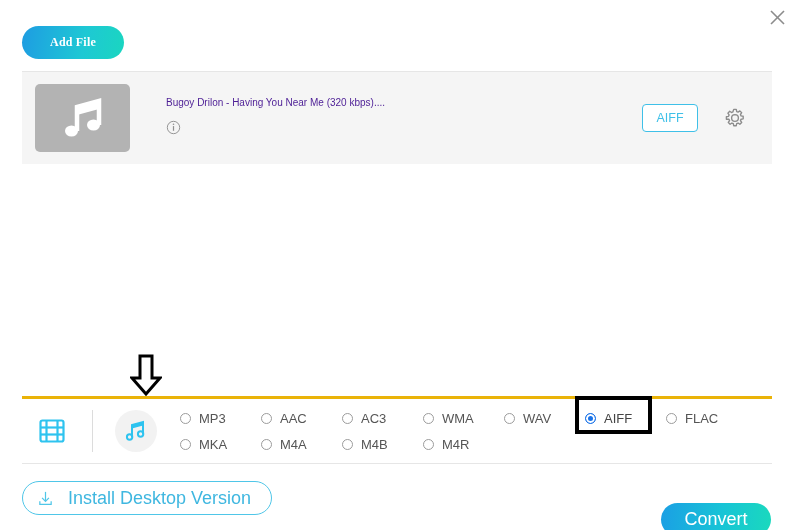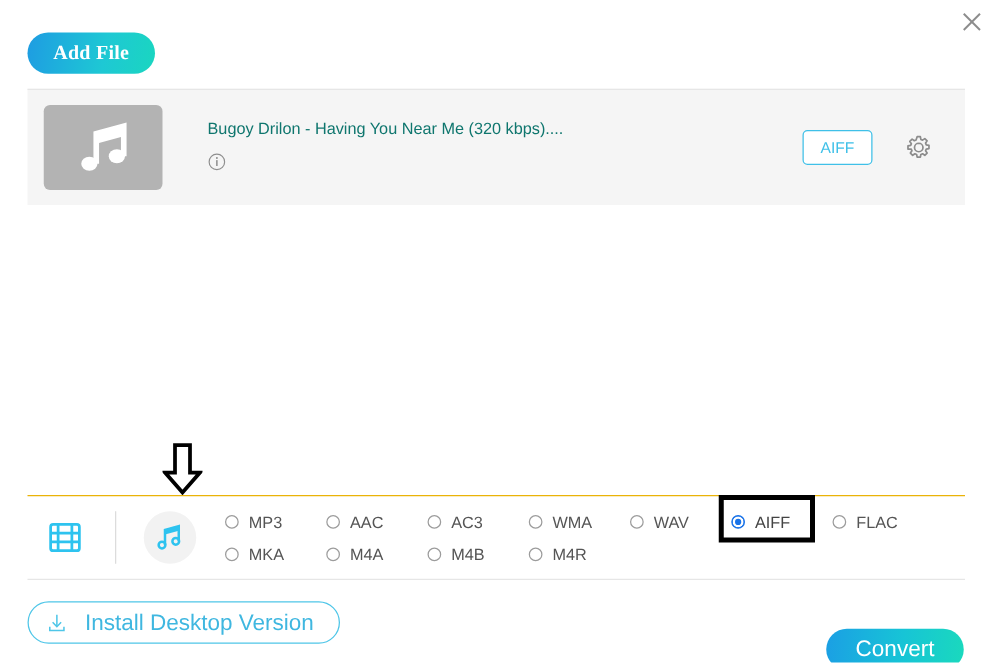--- a/index.html
+++ b/index.html
@@ -35,21 +35,21 @@
     top: 26px;
     left: 22px;
   }
   #addfile-btn {
     width: 102px;
     height: 33px;
     border-radius: 17px;
     background: linear-gradient(100deg, #1e9ce2 0%, #1ec8d4 60%, #1ad6c0 100%);
     border: none;
     color: #ffffff;
-    font-size: 16px;
+    font-size: 12px;
     font-weight: bold;
     font-family: "Liberation Serif", serif;
     cursor: pointer;
     letter-spacing: .2px;
   }
 
   
   #file-row {
     position: absolute;
     left: 22px;
@@ -72,22 +72,22 @@
     align-items: center;
     justify-content: center;
     flex: none;
   }
   #file-info {
     margin-left: 36px;
     flex: 1 1 auto;
     min-width: 0;
   }
   #file-name {
-    font-size: 13px;
-    color: #0f766e;
+    font-size: 10px;
+    color: #4c1d95;
     white-space: nowrap;
     overflow: hidden;
     text-overflow: ellipsis;
   }
   #file-meta-icon {
     margin-top: 12px;
     width: 15px;
     height: 15px;
     cursor: pointer;
   }
@@ -124,21 +124,21 @@
     pointer-events: none;
   }
 
   
   #format-bar {
     position: absolute;
     left: 22px;
     top: 396px;
     width: 750px;
     height: 68px;
-    border-top: 1px solid #eab308;
+    border-top: 3px solid #eab308;
     border-bottom: 1px solid #e6e6e6;
     box-sizing: border-box;
     display: flex;
     align-items: center;
   }
   #media-video-tab {
     width: 30px;
     height: 30px;
     margin-left: 15px;
     display: flex;

